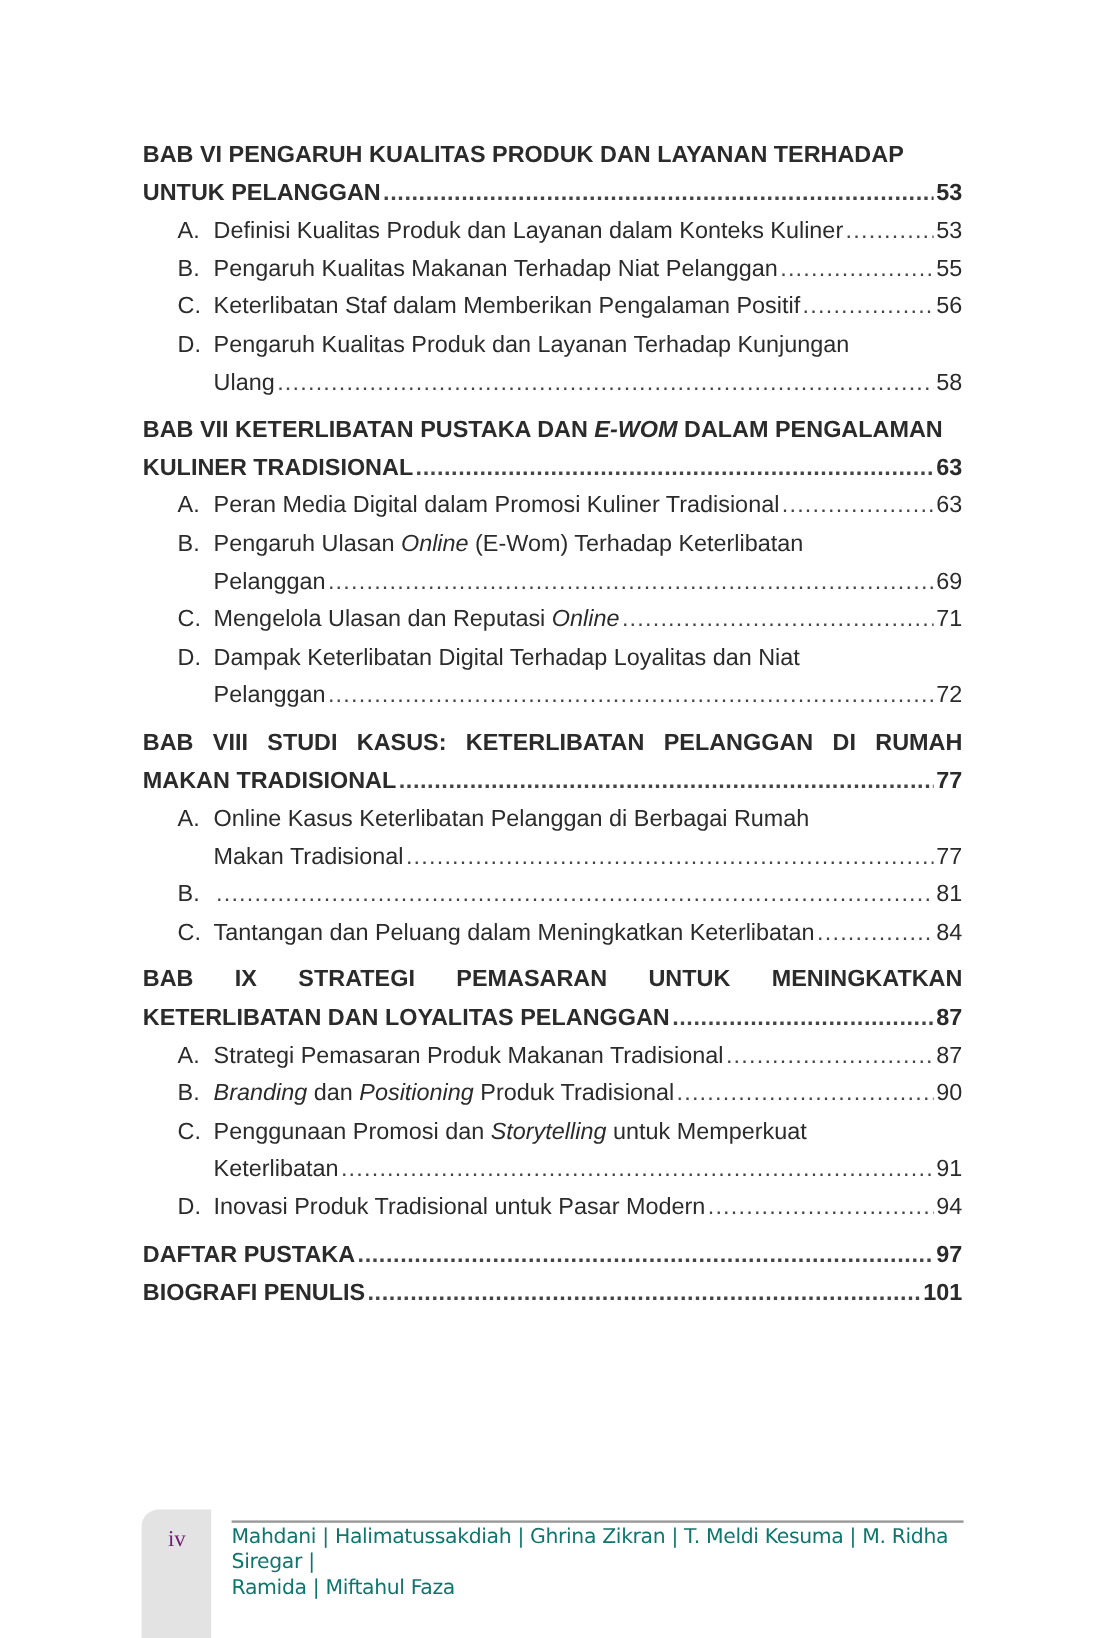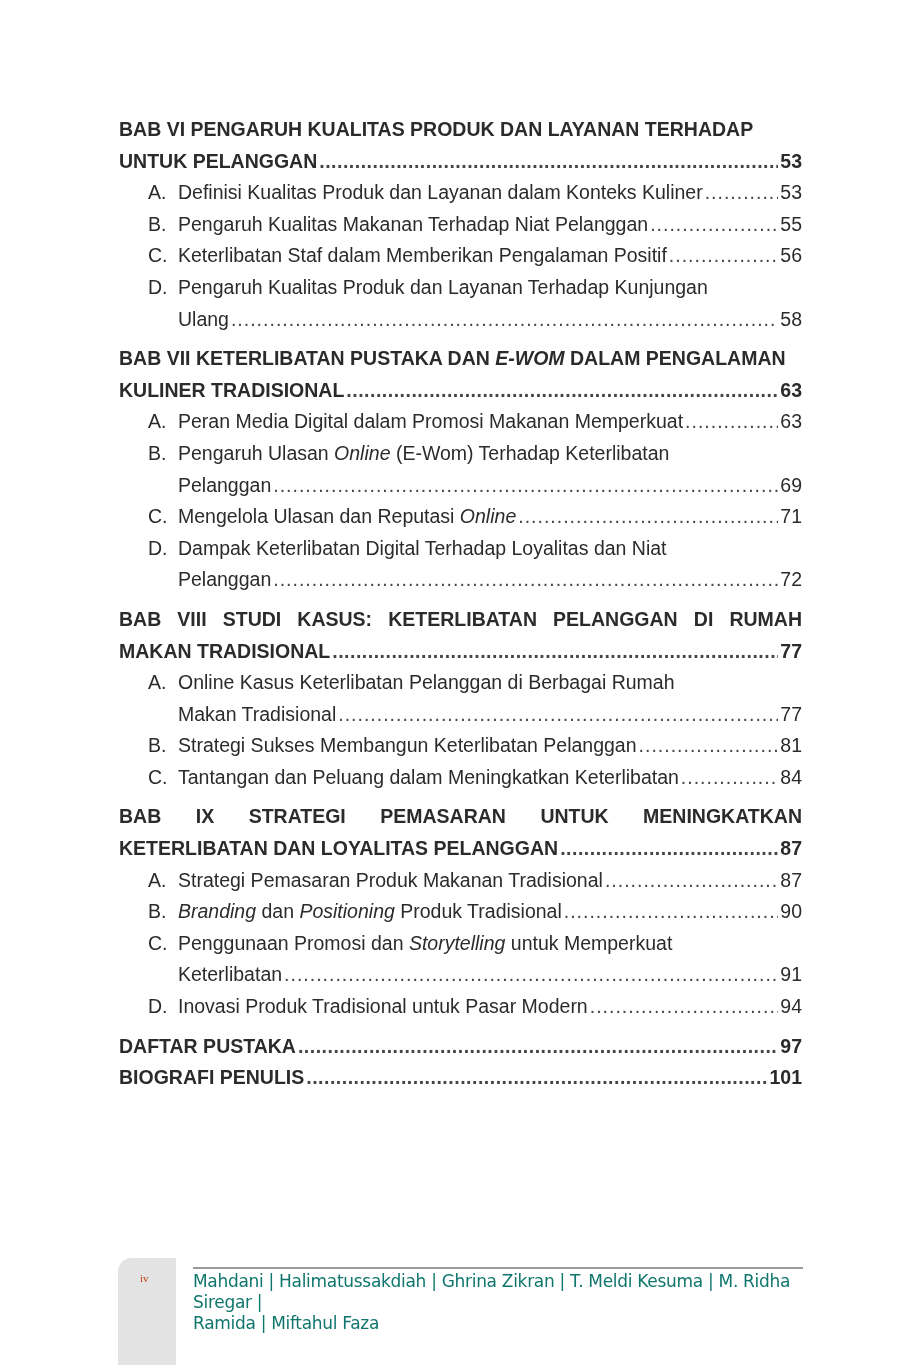--- a/index.html
+++ b/index.html
@@ -32,21 +32,21 @@
   .chapter .dots { letter-spacing: 0.5px; font-weight: bold; }
   .pg { flex: 0 0 auto; text-align: right; }
   .gap { height: 8px; }
   i { font-style: italic; }
 
   .footer-tab {
     position: absolute; left: 118px; top: 1258px; width: 58px; height: 107px;
     background: #e3e3e3; border-top-left-radius: 14px;
   }
   .page-num {
-    position: absolute; left: 140px; top: 1272px; font-size: 11px; color: #c2410c;
+    position: absolute; left: 140px; top: 1272px; font-size: 19px; color: #701a75;
     font-family: Liberation Serif, serif;
   }
   .footer-rule {
     position: absolute; left: 193px; top: 1267px; width: 610px; height: 2px; background: #9a9a9a;
   }
   .footer-authors {
     position: absolute; left: 193px; top: 1271px; width: 610px;
     font-family: "DejaVu Sans", sans-serif; font-size: 17px; line-height: 21px; color: #0f766e;
     letter-spacing: -0.3px;
   }
@@ -100,21 +100,21 @@
     <div class="line chapter">
       <span class="txt"><span>BAB VII KETERLIBATAN PUSTAKA DAN </span><i>E-WOM</i><span> DALAM PENGALAMAN</span></span>
     </div>
     <div class="line chapter">
       <span class="txt">KULINER TRADISIONAL</span>
       <span class="dots"></span>
       <span class="pg">63</span>
     </div>
     <div class="line sub">
       <span class="lbl">A.</span>
-      <span class="txt">Peran Media Digital dalam Promosi Makanan Memperkuat</span>
+      <span class="txt">Peran Media Digital dalam Promosi Kuliner Tradisional</span>
       <span class="dots"></span>
       <span class="pg">63</span>
     </div>
     <div class="line sub">
       <span class="lbl">B.</span>
       <span class="txt"><span>Pengaruh Ulasan </span><i>Online</i><span> (E-Wom) Terhadap Keterlibatan</span></span>
     </div>
     <div class="line sub cont">
       <span class="txt">Pelanggan</span>
       <span class="dots"></span>
@@ -159,21 +159,20 @@
       <span class="lbl">A.</span>
       <span class="txt">Online Kasus Keterlibatan Pelanggan di Berbagai Rumah</span>
     </div>
     <div class="line sub cont">
       <span class="txt">Makan Tradisional</span>
       <span class="dots"></span>
       <span class="pg">77</span>
     </div>
     <div class="line sub">
       <span class="lbl">B.</span>
-      <span class="txt">Strategi Sukses Membangun Keterlibatan Pelanggan</span>
       <span class="dots"></span>
       <span class="pg">81</span>
     </div>
     <div class="line sub">
       <span class="lbl">C.</span>
       <span class="txt">Tantangan dan Peluang dalam Meningkatkan Keterlibatan</span>
       <span class="dots"></span>
       <span class="pg">84</span>
     </div>
   </div>

